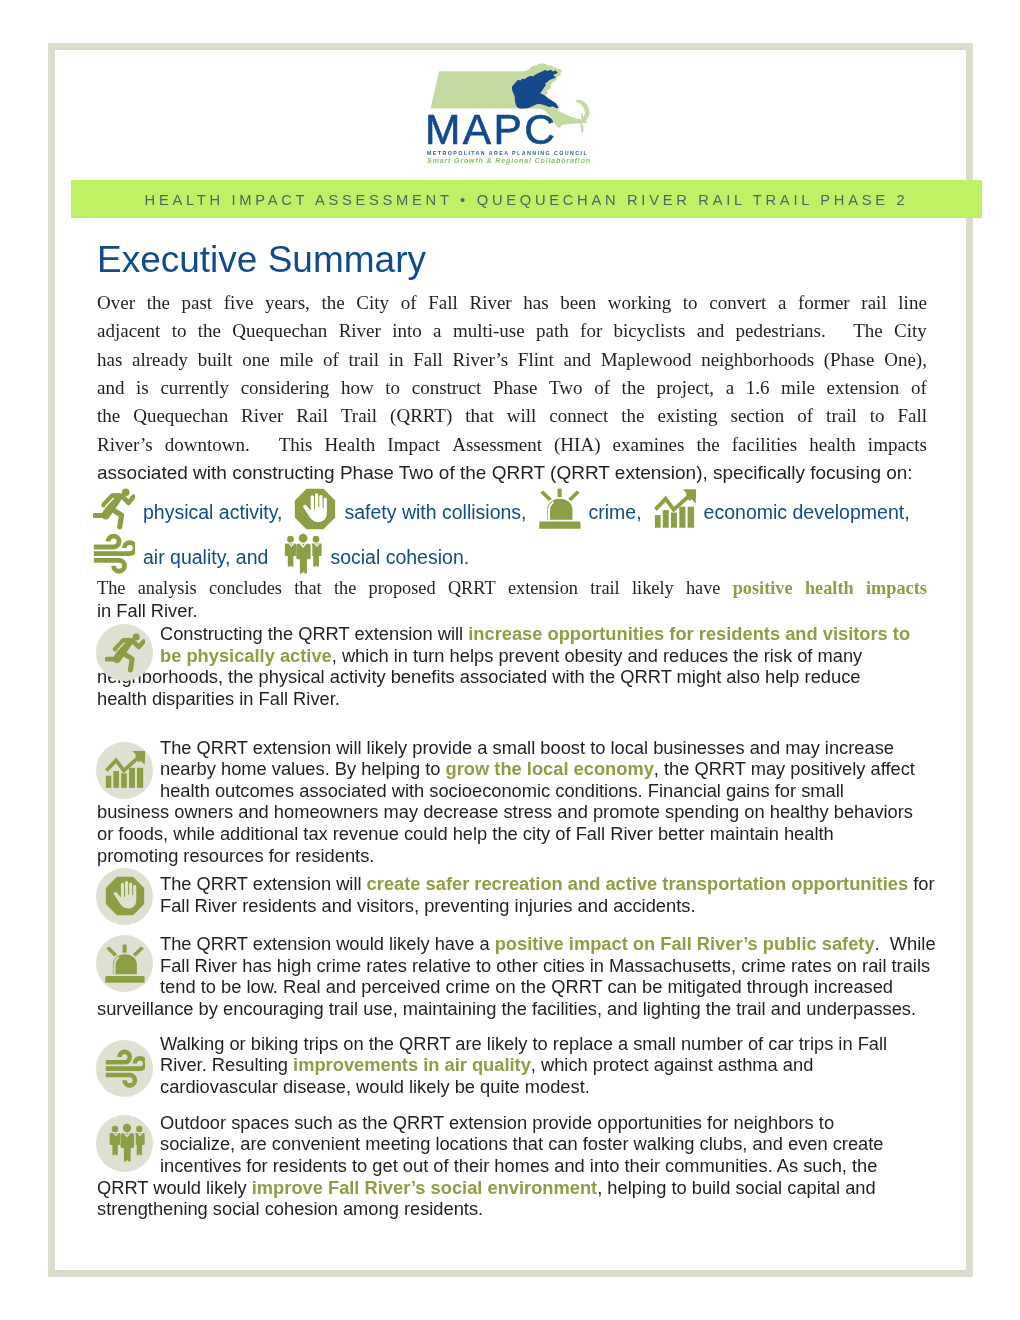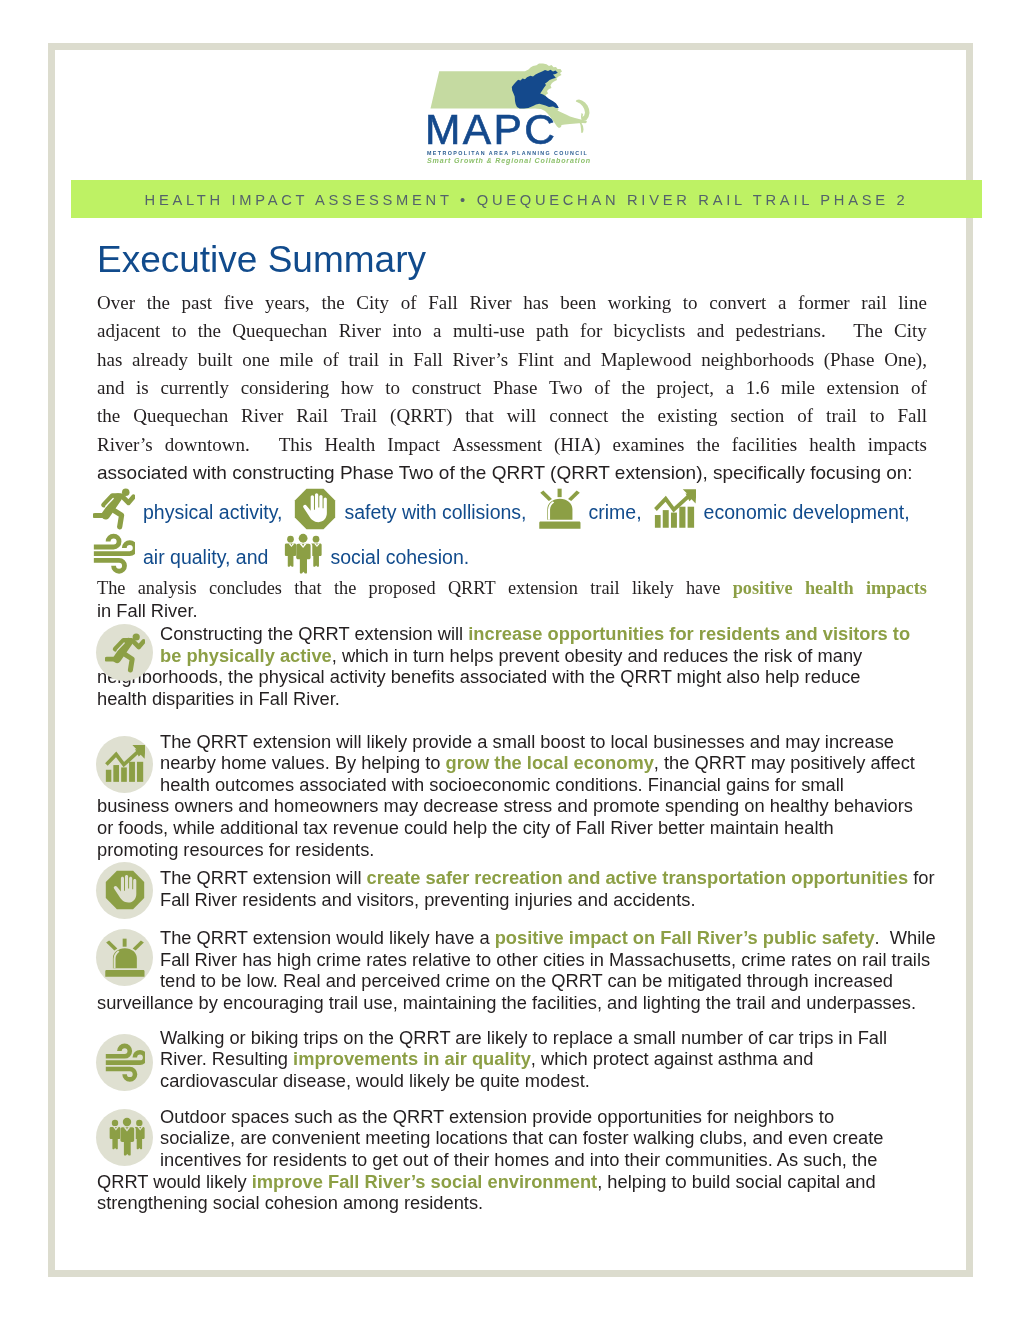--- a/index.html
+++ b/index.html
@@ -163,21 +163,21 @@
               </g>
             </svg>
           </div>
           <div class="ftext">
             <div class="ln fl ind"><span>Constructing the QRRT extension will </span><b class="g">increase opportunities for residents and visitors to</b></div>
             <div class="ln fl ind"><b class="g">be physically active</b><span>, which in turn helps prevent obesity and reduces the risk of many</span></div>
             <div class="ln fl"><span>neighborhoods, the physical activity benefits associated with the QRRT might also help reduce</span></div>
             <div class="ln fl"><span>health disparities in Fall River.</span></div>
           </div>
         </div>
-        <div class="finding" style="margin-top: 21px;">
+        <div class="finding" style="margin-top: 27px;">
           <div class="fic" style="top: 5px;">
             <svg viewBox="0 0 40 40" width="40" height="40">
               <g transform="translate(0,0) scale(1.07,1.12)">
                 <g fill="#8c9f45">
                   <rect x="0.8" y="23.0" width="5.1" height="10.8"></rect>
                   <rect x="7.8" y="18.8" width="5.3" height="15.0"></rect>
                   <rect x="15.1" y="20.9" width="5.3" height="12.9"></rect>
                   <rect x="22.5" y="15.9" width="5.5" height="17.9"></rect>
                   <rect x="29.9" y="15.9" width="5.8" height="17.9"></rect>
                 </g>

